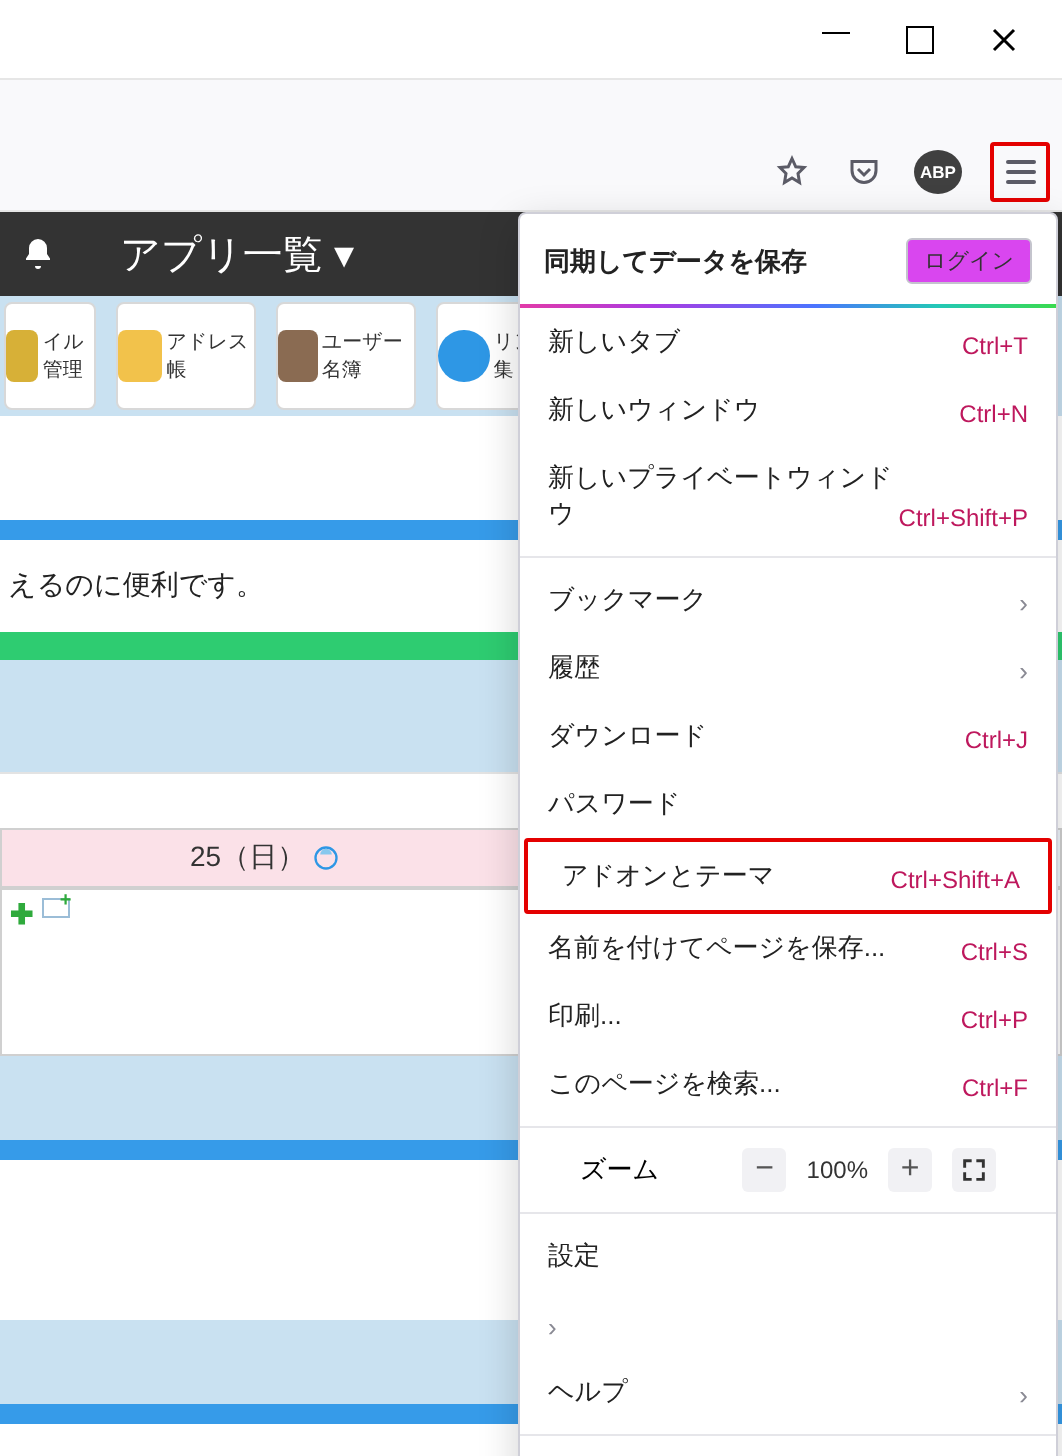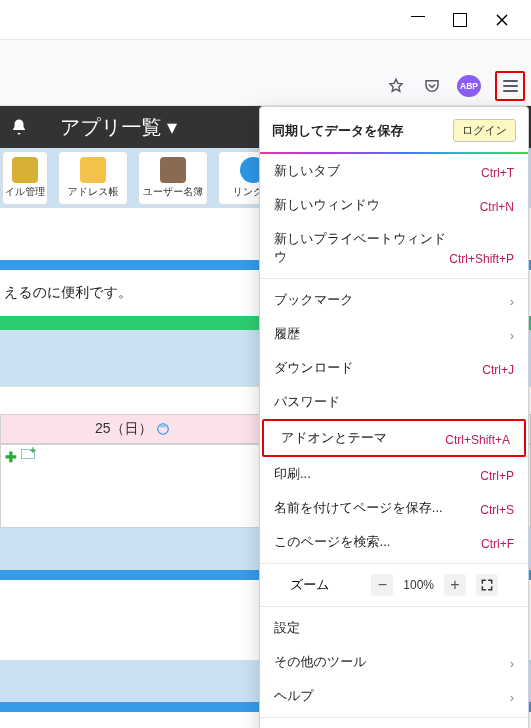--- a/index.html
+++ b/index.html
@@ -8,31 +8,31 @@
   .window-controls { height:40px; display:flex; justify-content:flex-end; align-items:center; gap:28px; padding-right:22px; border-bottom:1px solid #e6e6e6;}
   .window-controls span { width:14px; height:14px; display:flex; align-items:center; justify-content:center; color:#000; }
   .minline{width:12px;height:0;border-top:1.5px solid #000;margin-top:6px;}
   .maxsq{width:11px;height:11px;border:1.5px solid #000;}
   .closex svg{width:14px;height:14px;}
 
   .tabbar { height:26px; background:#f9f9fb; }
   .urlbar { height:40px; background:#f9f9fb; display:flex; align-items:center; justify-content:flex-end; padding:0 6px; gap:14px; border-bottom:1px solid #e6e6e6;}
   .urlspace { flex:1; }
   .uicon{width:22px;height:22px;display:flex;align-items:center;justify-content:center;color:#5b5b66;}
-  .abp{width:24px;height:22px;border-radius:50%;background:#8b5cf6;color:#fff;font-size:8.5px;font-weight:700;display:flex;align-items:center;justify-content:center;}
+  .abp{width:24px;height:22px;border-radius:50%;background:#404040;color:#fff;font-size:8.5px;font-weight:700;display:flex;align-items:center;justify-content:center;}
   .hamburger{width:30px;height:30px;border:2px solid #e40000;display:flex;align-items:center;justify-content:center;border-radius:2px;}
   .hlines{display:flex;flex-direction:column;gap:3px;}
   .hlines span{display:block;width:15px;height:2px;background:#5b5b66;border-radius:1px;}
 
   .app-row { height:42px; background:#333; display:flex; align-items:center; padding-left:8px; color:#fff; gap:30px;}
   .bell{color:#fff;}
   .app-label{font-size:20px;}
 
   .apps { height:60px; background:#c9e1f1; display:flex; align-items:center; gap:10px; padding-left:2px; }
-  .app{width:70px;height:54px;background:#fff;border:1px solid #d8d8d8;border-radius:4px;display:flex;flex-direction:column;align-items:center;justify-content:center;gap:2px;}
+  .app{width:70px;height:54px;background:#fff;border:1px solid #d8d8d8;border-radius:4px;display:flex;align-items:center;justify-content:center;gap:2px;}
   .app-icon{width:26px;height:26px;border-radius:4px;}
   .app-text{font-size:10px;color:#333;}
 
   .body-area{background:#c9e1f1;height:540px;position:relative;}
   .white-block{background:#fff;height:52px;}
   .blue-bar{background:#369be9;height:10px;}
   .message{background:#fff;padding:14px 0 14px 4px;font-size:14px;color:#222;}
   .green-bar{background:#2ecc71;height:14px;}
   .spacer{background:#c9e1f1;height:56px;}
   .cal-hdr{background:#fff;height:28px;display:flex;justify-content:flex-end;align-items:center;padding-right:6px;border-top:1px solid #e3e3e3;}
@@ -46,21 +46,21 @@
   .plus{color:#2faa3c;font-weight:900;font-size:14px;}
   .mini{width:14px;height:10px;border:1px solid #9bbdd7;display:inline-block;position:relative;}
   .mini::after{content:"+";position:absolute;right:-2px;top:-5px;font-size:10px;color:#2faa3c;font-weight:700;}
   .band{background:#c9e1f1;height:42px;}
   .hr-blue{height:10px;background:#369be9;}
   .white2{background:#fff;height:80px;}
 
   .menu{position:absolute;top:106px;right:2px;width:270px;background:#fff;border:1px solid #cfcfd8;box-shadow:0 6px 20px rgba(0,0,0,.18);border-radius:4px;padding-bottom:4px;}
   .sync{display:flex;align-items:center;justify-content:space-between;padding:12px 12px 10px;}
   .sync-label{font-size:13px;font-weight:600;color:#222;}
-  .login-btn{font-size:11px;border:1px solid #c4c4cd;border-radius:3px;padding:3px 8px;background:#fef9c3;color:#333;}
+  .login-btn{font-size:11px;border:1px solid #c4c4cd;border-radius:3px;padding:3px 8px;background:#d946ef;color:#333;}
   .rainbow{height:2px;background:linear-gradient(90deg,#e23aa8 0%,#aa3be2 25%,#4b74ff 55%,#23c8b6 78%,#3ada4e 100%);}
   .mi{display:flex;align-items:flex-end;justify-content:space-between;padding:8px 14px;font-size:13px;color:#222;min-height:34px;}
   .mi .short{font-size:12px;color:#be185d;}
   .sep{height:1px;background:#e6e6ea;margin:4px 0;}
   .mi.highlight{border:2px solid #e40000;border-radius:2px;margin:0 2px;padding-left:17px;}
   .chev{color:#8a8a94;}
   .zrow{display:flex;align-items:center;justify-content:space-between;padding:6px 30px;font-size:13px;}
   .zctl{display:flex;align-items:center;gap:10px;}
   .zbtn{width:22px;height:22px;border-radius:3px;background:#f1f1f4;display:flex;align-items:center;justify-content:center;color:#555;font-size:16px;}
   .zpct{font-size:12px;color:#333;}
@@ -206,26 +206,26 @@
       <span class="short">Ctrl+J</span>
     </div>
   <div class="mi">
       <span>パスワード</span>
     </div>
   <div class="mi highlight">
       <span>アドオンとテーマ</span>
       <span class="short">Ctrl+Shift+A</span>
     </div>
   <div class="mi">
+      <span>名前を付けてページを保存...</span>
+      <span class="short">Ctrl+S</span>
+    </div>
+  <div class="mi">
       <span>印刷...</span>
       <span class="short">Ctrl+P</span>
-    </div>
-  <div class="mi">
-      <span>名前を付けてページを保存...</span>
-      <span class="short">Ctrl+S</span>
     </div>
   <div class="mi">
       <span>このページを検索...</span>
       <span class="short">Ctrl+F</span>
     </div>
   <div class="sep"></div>
   <div class="zrow">
     <span>ズーム</span>
     <span class="zctl">
       <span class="zbtn">−</span>
@@ -236,21 +236,20 @@
             <path d="M4 10V4h6M20 14v6h-6M14 4h6v6M10 20H4v-6"></path>
           </svg>
         </span>
     </span>
   </div>
   <div class="sep"></div>
   <div class="mi">
       <span>設定</span>
     </div>
   <div class="mi">
-      <span>その他のツール</span>
       <span class="chev">›</span>
     </div>
   <div class="mi">
       <span>ヘルプ</span>
       <span class="chev">›</span>
     </div>
   <div class="sep"></div>
   <div class="mi"></div>
 </div>
 

